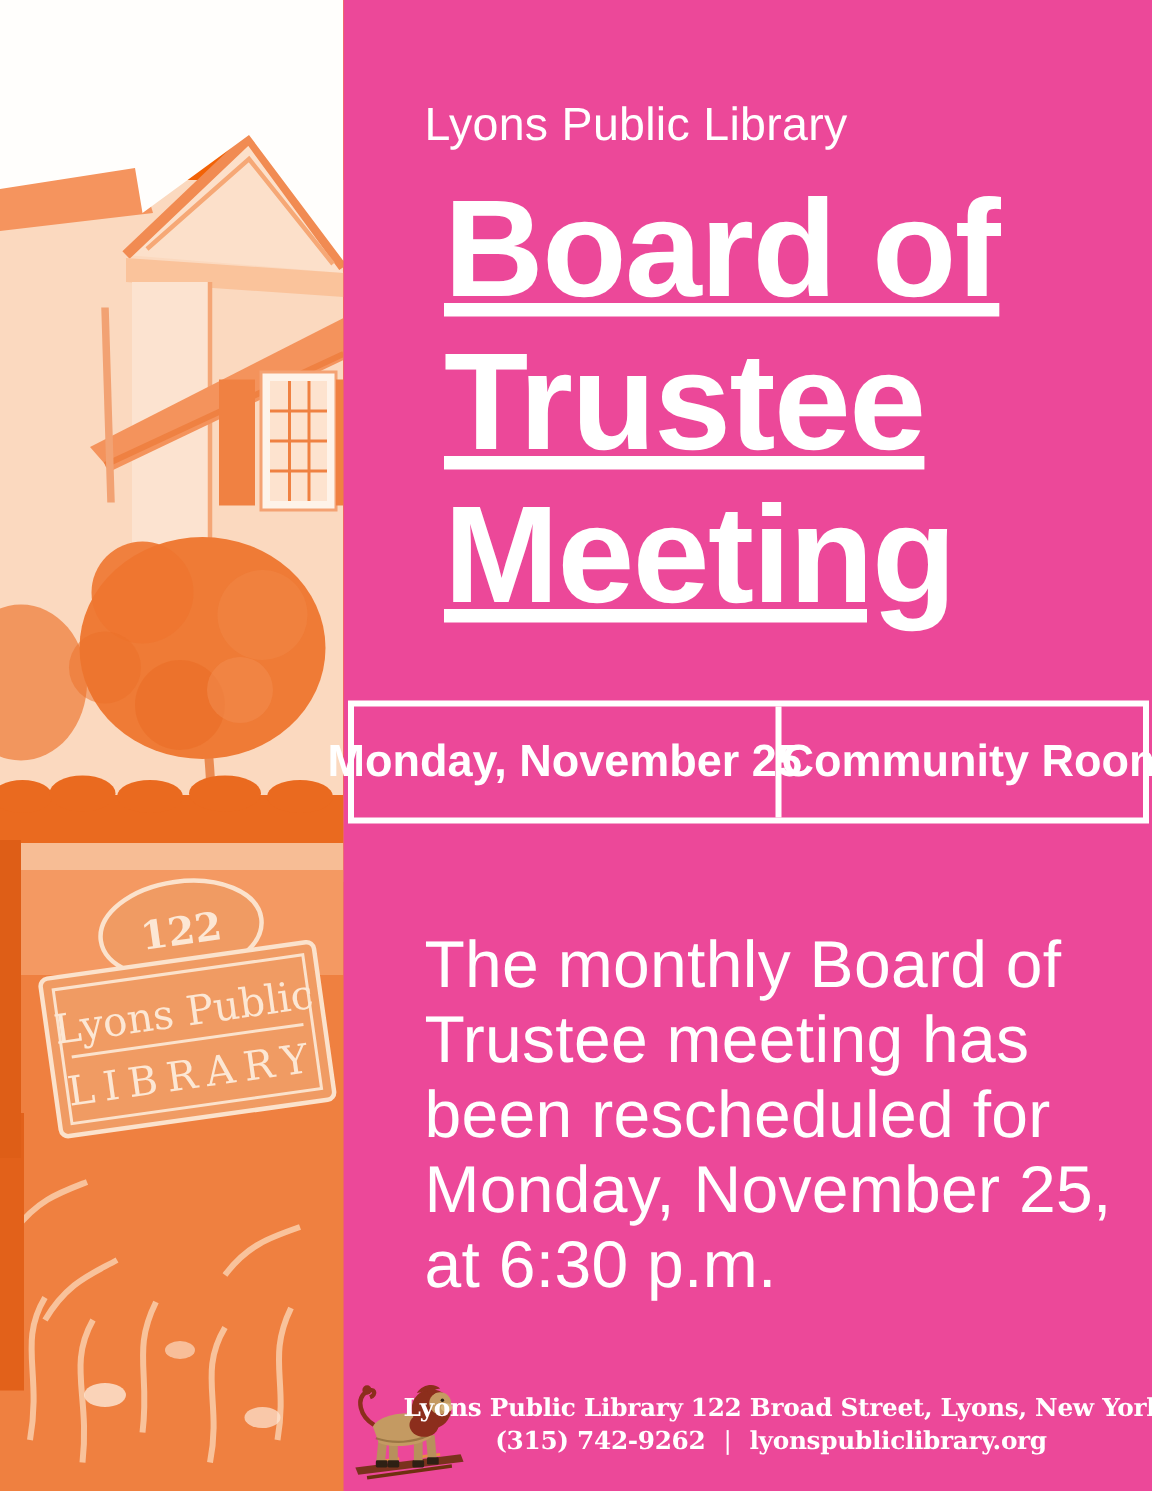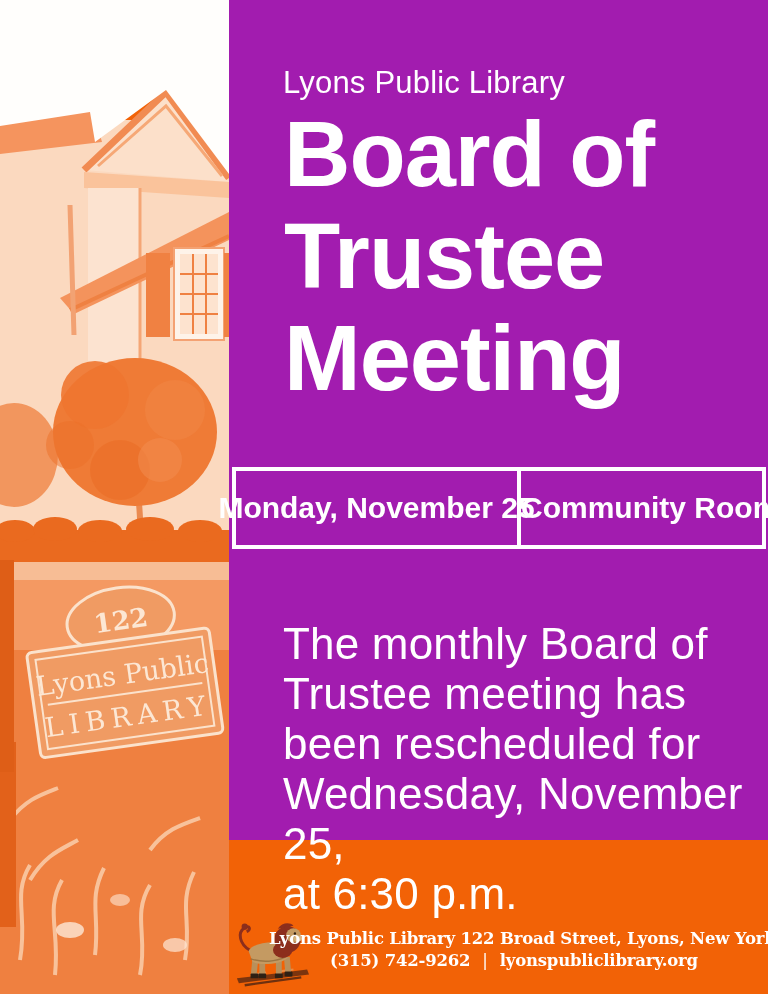--- a/index.html
+++ b/index.html
@@ -5,29 +5,29 @@
   html,body{margin:0;padding:0;background:#888;}
   .flyer{
     position:relative;width:768px;height:994px;overflow:hidden;
     background:#F26206;font-family:"Liberation Sans",sans-serif;
     -webkit-font-smoothing:antialiased;
   }
   
   .photo-strip{position:absolute;left:0;top:0;width:229px;height:994px;}
   .photo-strip svg{display:block;width:229px;height:994px;}
   
-  .panel{position:absolute;left:229px;top:0;width:539px;height:840px;background:#a21caf;color:#fff;}
+  .panel{position:absolute;left:229px;top:0;width:539px;height:994px;background:#ec4899;color:#fff;}
   .eyebrow{
     position:absolute;left:54px;top:64px;font-size:31px;line-height:1.2;
     font-weight:400;letter-spacing:.2px;color:#fff;
   }
   .title{
-    position:absolute;left:51px;top:99px;margin:4px;
+    position:absolute;left:51px;top:99px;margin:16px;
     font-size:92px;line-height:102px;font-weight:700;letter-spacing:-1px;
-    white-space:pre-line;color:#fff;
+    white-space:pre-line;color:#fff;text-decoration:underline;
   }
   .info-bar{
     position:absolute;left:3px;top:467px;width:534px;height:82px;
     box-sizing:border-box;border:4px solid #fff;display:flex;
   }
   .info-cell{
     display:flex;align-items:center;justify-content:center;
     font-size:30px;font-weight:700;color:#fff;white-space:nowrap;
   }
   .info-cell.date{width:281px;box-sizing:border-box;}
@@ -157,21 +157,21 @@
 Meeting</h1>
 
     <div class="info-bar">
       <div class="info-cell date">Monday, November 25</div>
       <div class="info-cell room">Community Room</div>
     </div>
 
     <p class="body-text">The monthly Board of
 Trustee meeting has
 been rescheduled for
-Wednesday, November 25,
+Monday, November 25,
 at 6:30 p.m.</p>
 
     <div class="footer">
       <svg class="lion" viewBox="0 0 80 80">
 
         <polygon points="4,66 76,57 78,62 6,71" fill="#6E300F" opacity=".9"></polygon>
         <line x1="12" y1="73" x2="70" y2="65" stroke="#6E300F" stroke-width="2.5"></line>
         <line x1="20" y1="62" x2="34" y2="60" stroke="#E98B45" stroke-width="2"></line>
         <line x1="46" y1="59" x2="62" y2="57" stroke="#E98B45" stroke-width="2"></line>
 

